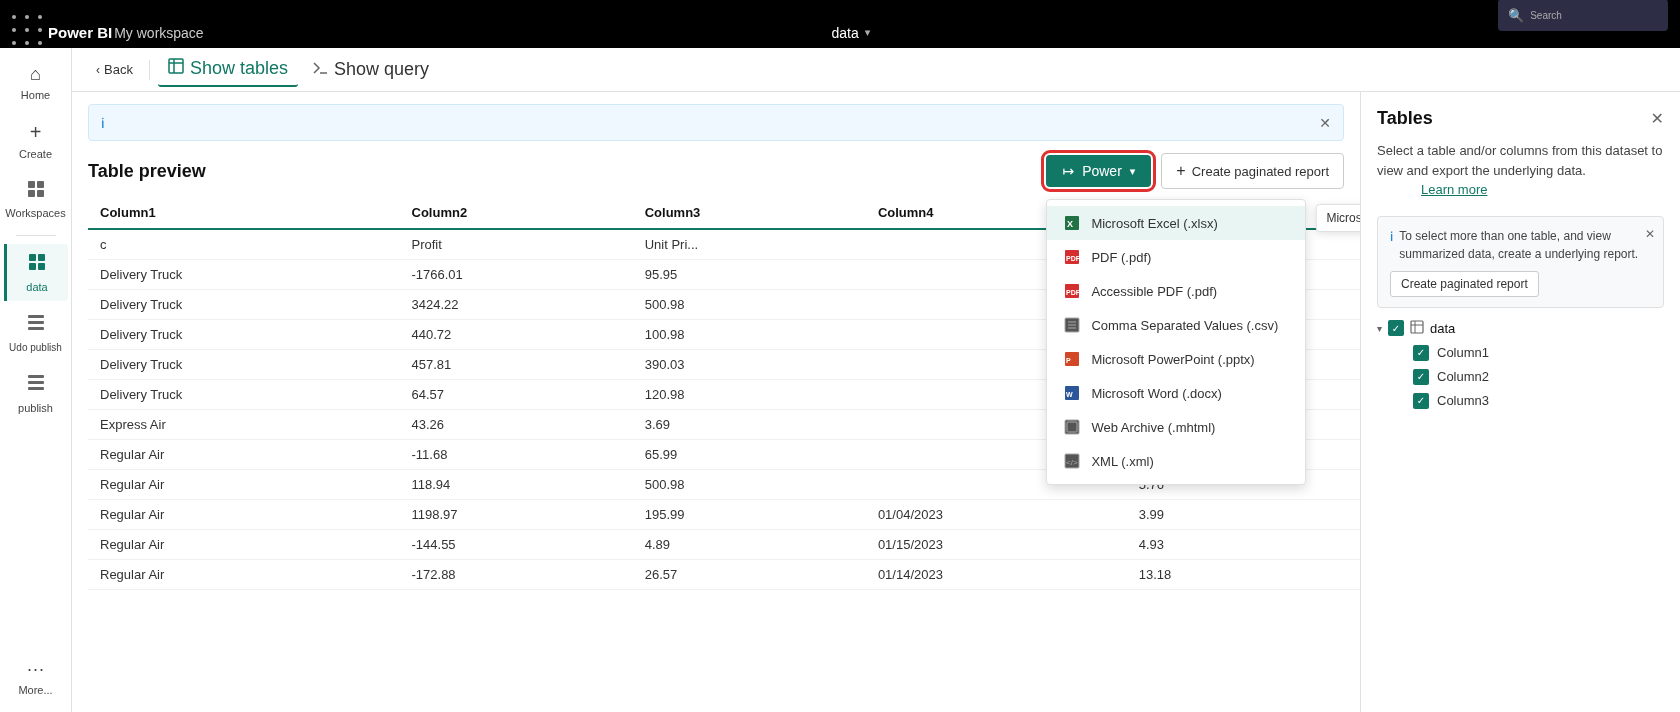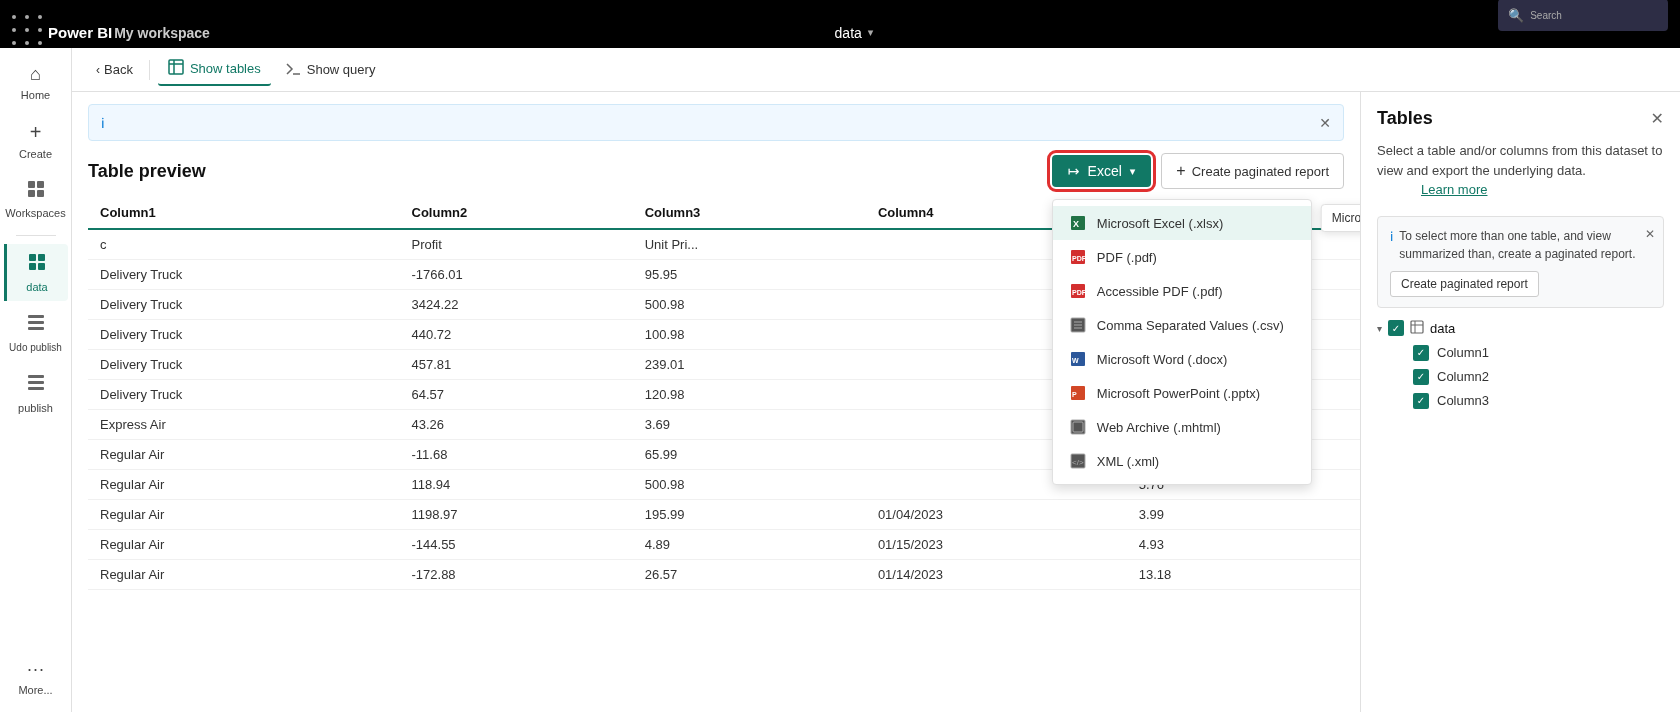--- a/index.html
+++ b/index.html
@@ -7,21 +7,21 @@
 
     
     .topbar {
       display: flex; align-items: center;
       background: #000000; height: 65px; padding: 0 12px;
       color: #fff; 
     }
     .topbar-grid { display: grid; grid-template-columns: repeat(3,10px); grid-template-rows: repeat(3,10px); gap: 3px; cursor: pointer; }
     .topbar-grid span { width: 4px; height: 4px; background: #aaa; border-radius: 50%; display: block; }
     .topbar-logo { font-weight: 700; font-size: 15px; color: #fff; margin-right: 2px; }
-    .topbar-workspace { font-size: 14px; color: #ccc; font-weight: bold; }
+    .topbar-workspace { font-size: 14px; color: #ccc; }
     .topbar-center { flex: 1; display: flex; justify-content: center; align-items: center; gap: 6px; font-size: 14px; color: #fff; }
     .topbar-center .chevron { font-size: 11px; color: #aaa; }
     .topbar-right { display: flex; align-items: center; gap: 12px; flex-direction: column; }
     .trial-text { font-size: 11px; color: #ccc; text-align: right; line-height: 1.3; }
     .search-box {
       display: flex; align-items: center; background: #2d2d45; border-radius: 4px;
       padding: 4px 10px; gap: 6px; width: 170px; height: 32px;
     }
     .search-box input { background: none; border: none; outline: none; color: #fff; font-size: 10px; width: 100%; }
     .search-box input::placeholder { color: #aaa; }
@@ -52,21 +52,21 @@
 
     
     .toolbar {
       height: 44px; background: #fff; border-bottom: 1px solid #e0e0e0;
       display: flex; align-items: center; padding: 0 16px; gap: 4px;
     }
     .toolbar-back { display: flex; align-items: center; gap: 4px; cursor: pointer; color: #333; font-size: 13px; padding: 6px 8px; border-radius: 3px; }
     .toolbar-divider { width: 1px; height: 20px; background: #e0e0e0; margin: 0 4px; }
     .toolbar-btn {
       display: flex; align-items: center; gap: 6px; cursor: pointer;
-      padding: 6px 10px; border-radius: 3px; font-size: 13px; color: #333;
+      padding: 6px 10px; border-radius: 3px; font-size: 18px; color: #333;
     }
     .toolbar-btn.active { border-bottom: 2px solid #117865; color: #117865; }
 
     
     .content {
       display: flex; flex: 1; overflow: hidden;
     }
 
     
     .table-area {
@@ -314,21 +314,21 @@
         <span class="close-btn">✕</span>
       </div>
 
       <div class="table-header-row">
         <span class="table-title">Table preview</span>
         <div class="table-actions">
 
           <div style="position:relative;">
             <button class="export-btn">
               <span style="font-size:14px;">↦</span>
-              <span>Excel</span>
+              <span>Power</span>
               <span class="chevron">▾</span>
             </button>
 
             <div class="export-dropdown">
 
               <div class="export-dropdown-item highlighted" style="position:relative;">
                 <span class="export-item-icon">
                   <svg width="16" height="16" viewBox="0 0 16 16">
                       <rect x="1" y="1" width="14" height="14" rx="1" fill="#217346"></rect>
                       <text x="3" y="12" font-size="9" fill="white" font-weight="bold">X</text>
@@ -364,34 +364,34 @@
                       <line x1="4" y1="5" x2="12" y2="5" stroke="#aaa" stroke-width="1"></line>
                       <line x1="4" y1="8" x2="12" y2="8" stroke="#aaa" stroke-width="1"></line>
                       <line x1="4" y1="11" x2="12" y2="11" stroke="#aaa" stroke-width="1"></line>
                     </svg>
                 </span>
                 <span>Comma Separated Values (.csv)</span>
               </div>
               <div class="export-dropdown-item">
                 <span class="export-item-icon">
                   <svg width="16" height="16" viewBox="0 0 16 16">
+                      <rect x="1" y="1" width="14" height="14" rx="1" fill="#d24726"></rect>
+                      <text x="2" y="12" font-size="7" fill="white" font-weight="bold">P</text>
+                    </svg>
+                </span>
+                <span>Microsoft PowerPoint (.pptx)</span>
+              </div>
+              <div class="export-dropdown-item">
+                <span class="export-item-icon">
+                  <svg width="16" height="16" viewBox="0 0 16 16">
                       <rect x="1" y="1" width="14" height="14" rx="1" fill="#2b579a"></rect>
                       <text x="2" y="12" font-size="7" fill="white" font-weight="bold">W</text>
                     </svg>
                 </span>
                 <span>Microsoft Word (.docx)</span>
-              </div>
-              <div class="export-dropdown-item">
-                <span class="export-item-icon">
-                  <svg width="16" height="16" viewBox="0 0 16 16">
-                      <rect x="1" y="1" width="14" height="14" rx="1" fill="#d24726"></rect>
-                      <text x="2" y="12" font-size="7" fill="white" font-weight="bold">P</text>
-                    </svg>
-                </span>
-                <span>Microsoft PowerPoint (.pptx)</span>
               </div>
               <div class="export-dropdown-item">
                 <span class="export-item-icon">
                   <svg width="16" height="16" viewBox="0 0 16 16">
                       <rect x="1" y="1" width="14" height="14" rx="1" fill="#555" stroke="#aaa"></rect>
                       <rect x="3" y="3" width="10" height="10" rx="1" fill="none" stroke="#aaa"></rect>
                     </svg>
                 </span>
                 <span>Web Archive (.mhtml)</span>
               </div>
@@ -450,21 +450,21 @@
               <tr>
                 <td>Delivery Truck</td>
                 <td>440.72</td>
                 <td>100.98</td>
                 <td></td>
                 <td>26.22</td>
               </tr>
               <tr>
                 <td>Delivery Truck</td>
                 <td>457.81</td>
-                <td>239.01</td>
+                <td>390.03</td>
                 <td></td>
                 <td>68.02</td>
               </tr>
               <tr>
                 <td>Delivery Truck</td>
                 <td>64.57</td>
                 <td>120.98</td>
                 <td></td>
                 <td>30</td>
               </tr>
@@ -522,21 +522,21 @@
       </div>
       <p class="right-panel-desc">
         <span>Select a table and/or columns from this dataset to view and export the underlying data.</span>
         <a>Learn more</a>
       </p>
 
       <div class="info-box">
         <span class="info-box-close">✕</span>
         <div class="info-box-header">
           <span style="color:#0078d4;font-size:13px;">ℹ</span>
-          <span>To select more than one table, and view summarized than, create a paginated report.</span>
+          <span>To select more than one table, and view summarized data, create a underlying report.</span>
         </div>
         <button class="create-pag-btn">Create paginated report</button>
       </div>
 
       <div class="table-selector">
         <div class="table-selector-header">
           <span class="chevron-down">▾</span>
           <div class="checkbox-green">✓</div>
           <span class="table-icon">
             <svg width="14" height="14" viewBox="0 0 14 14" fill="none">

